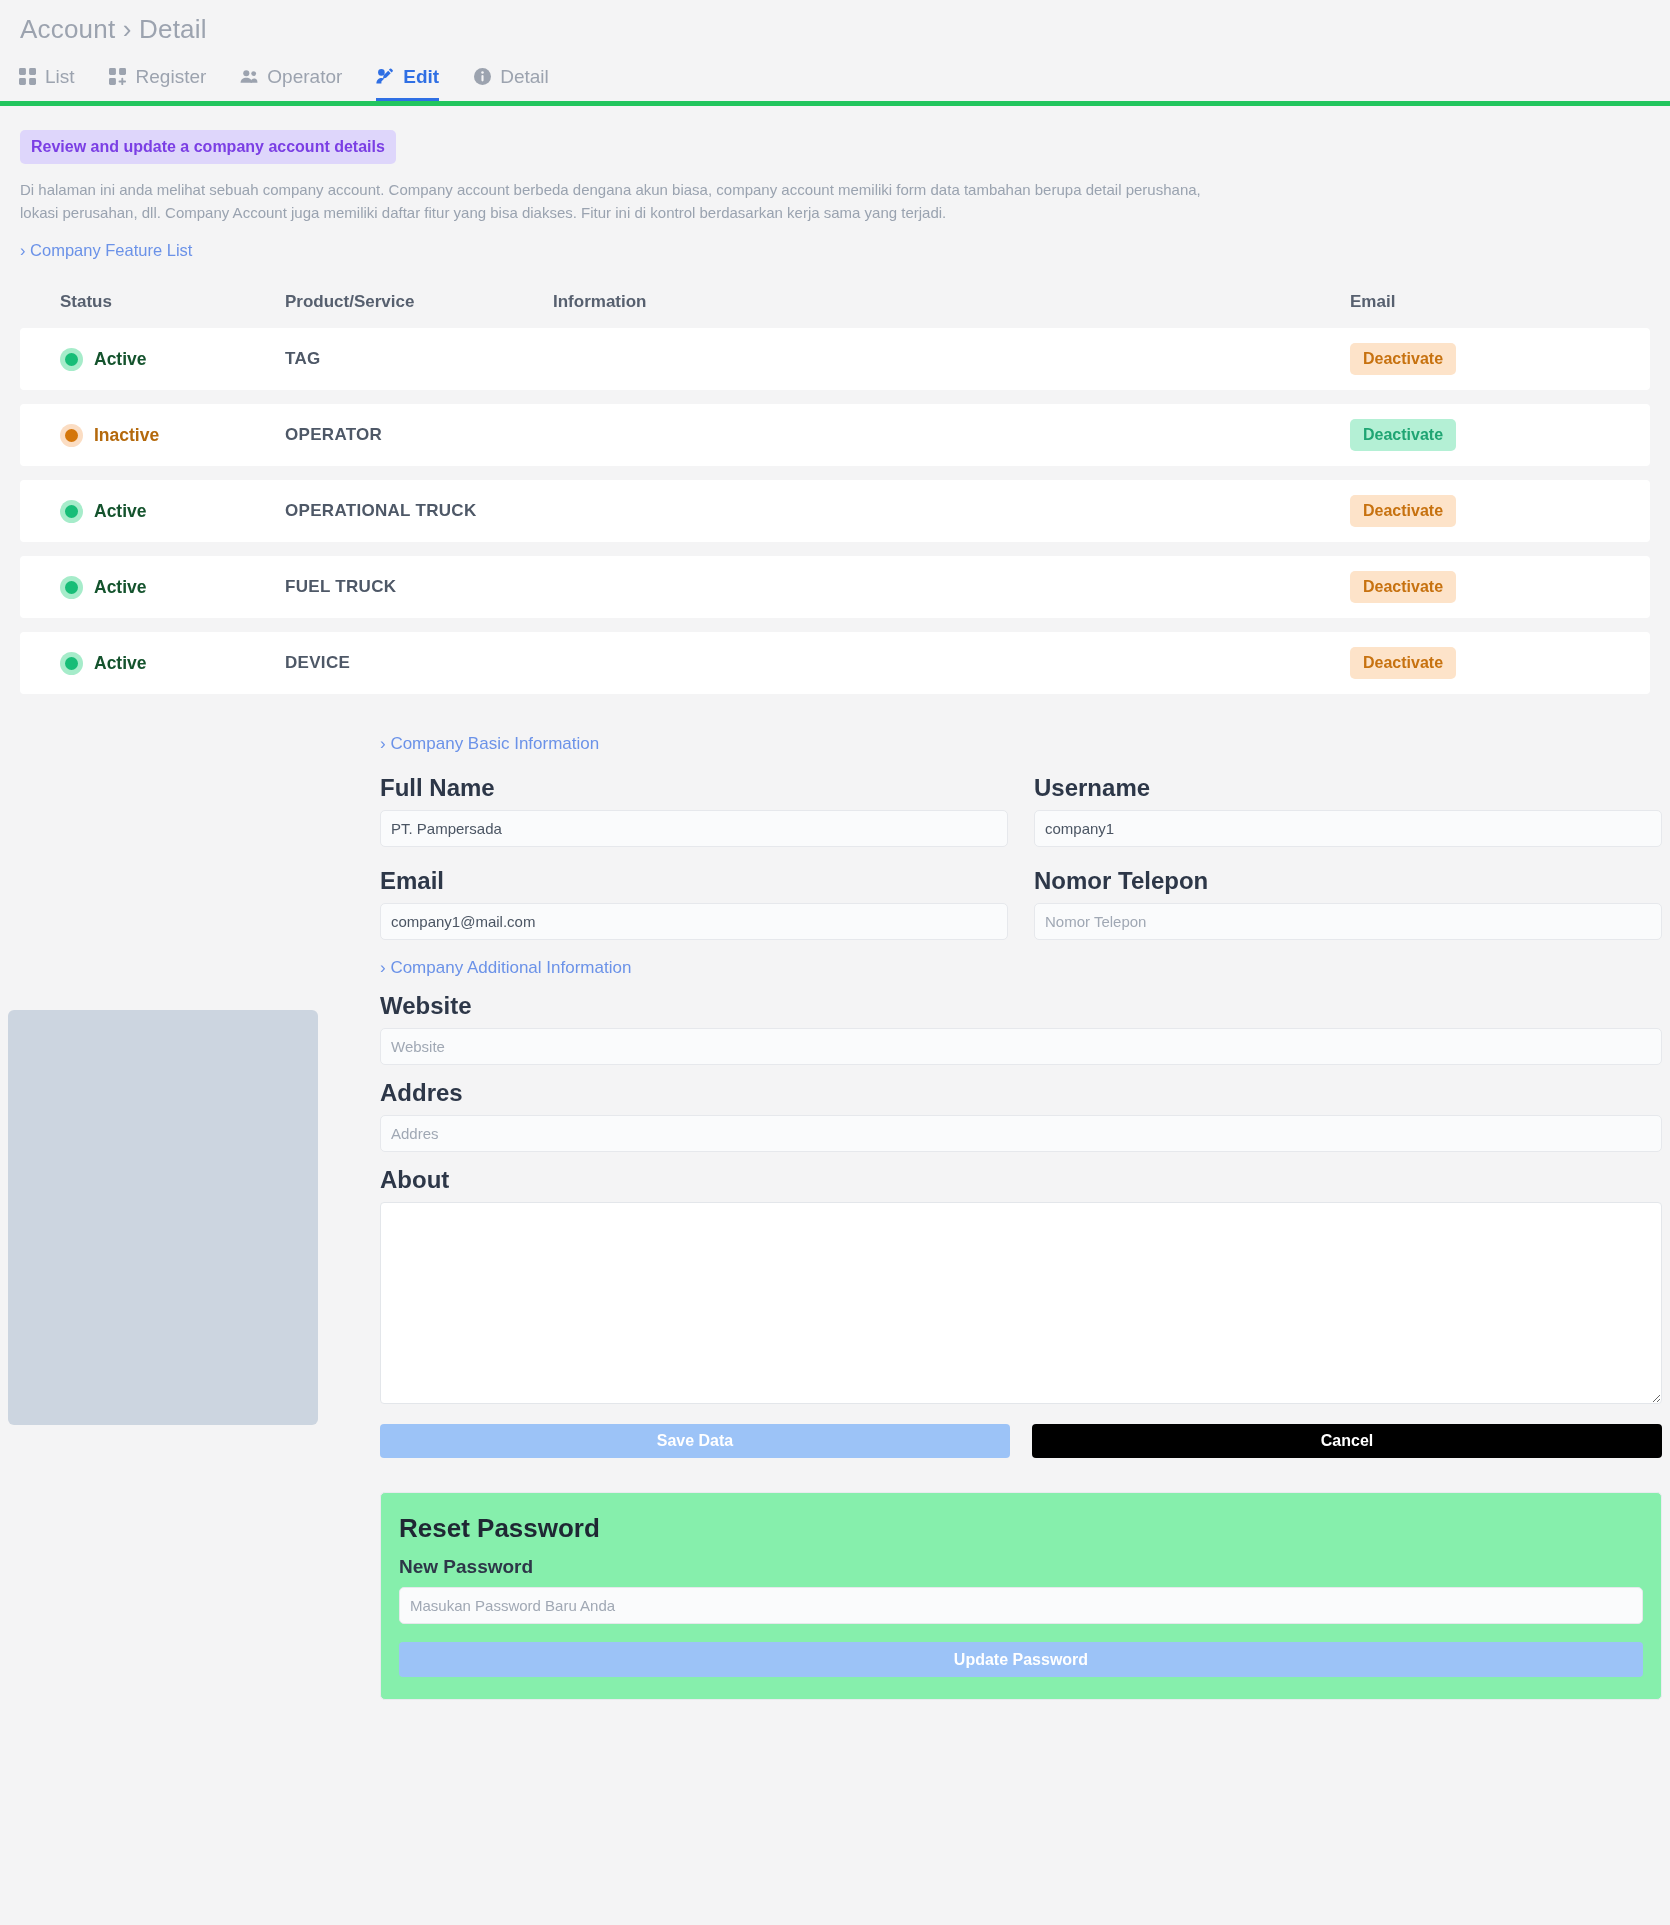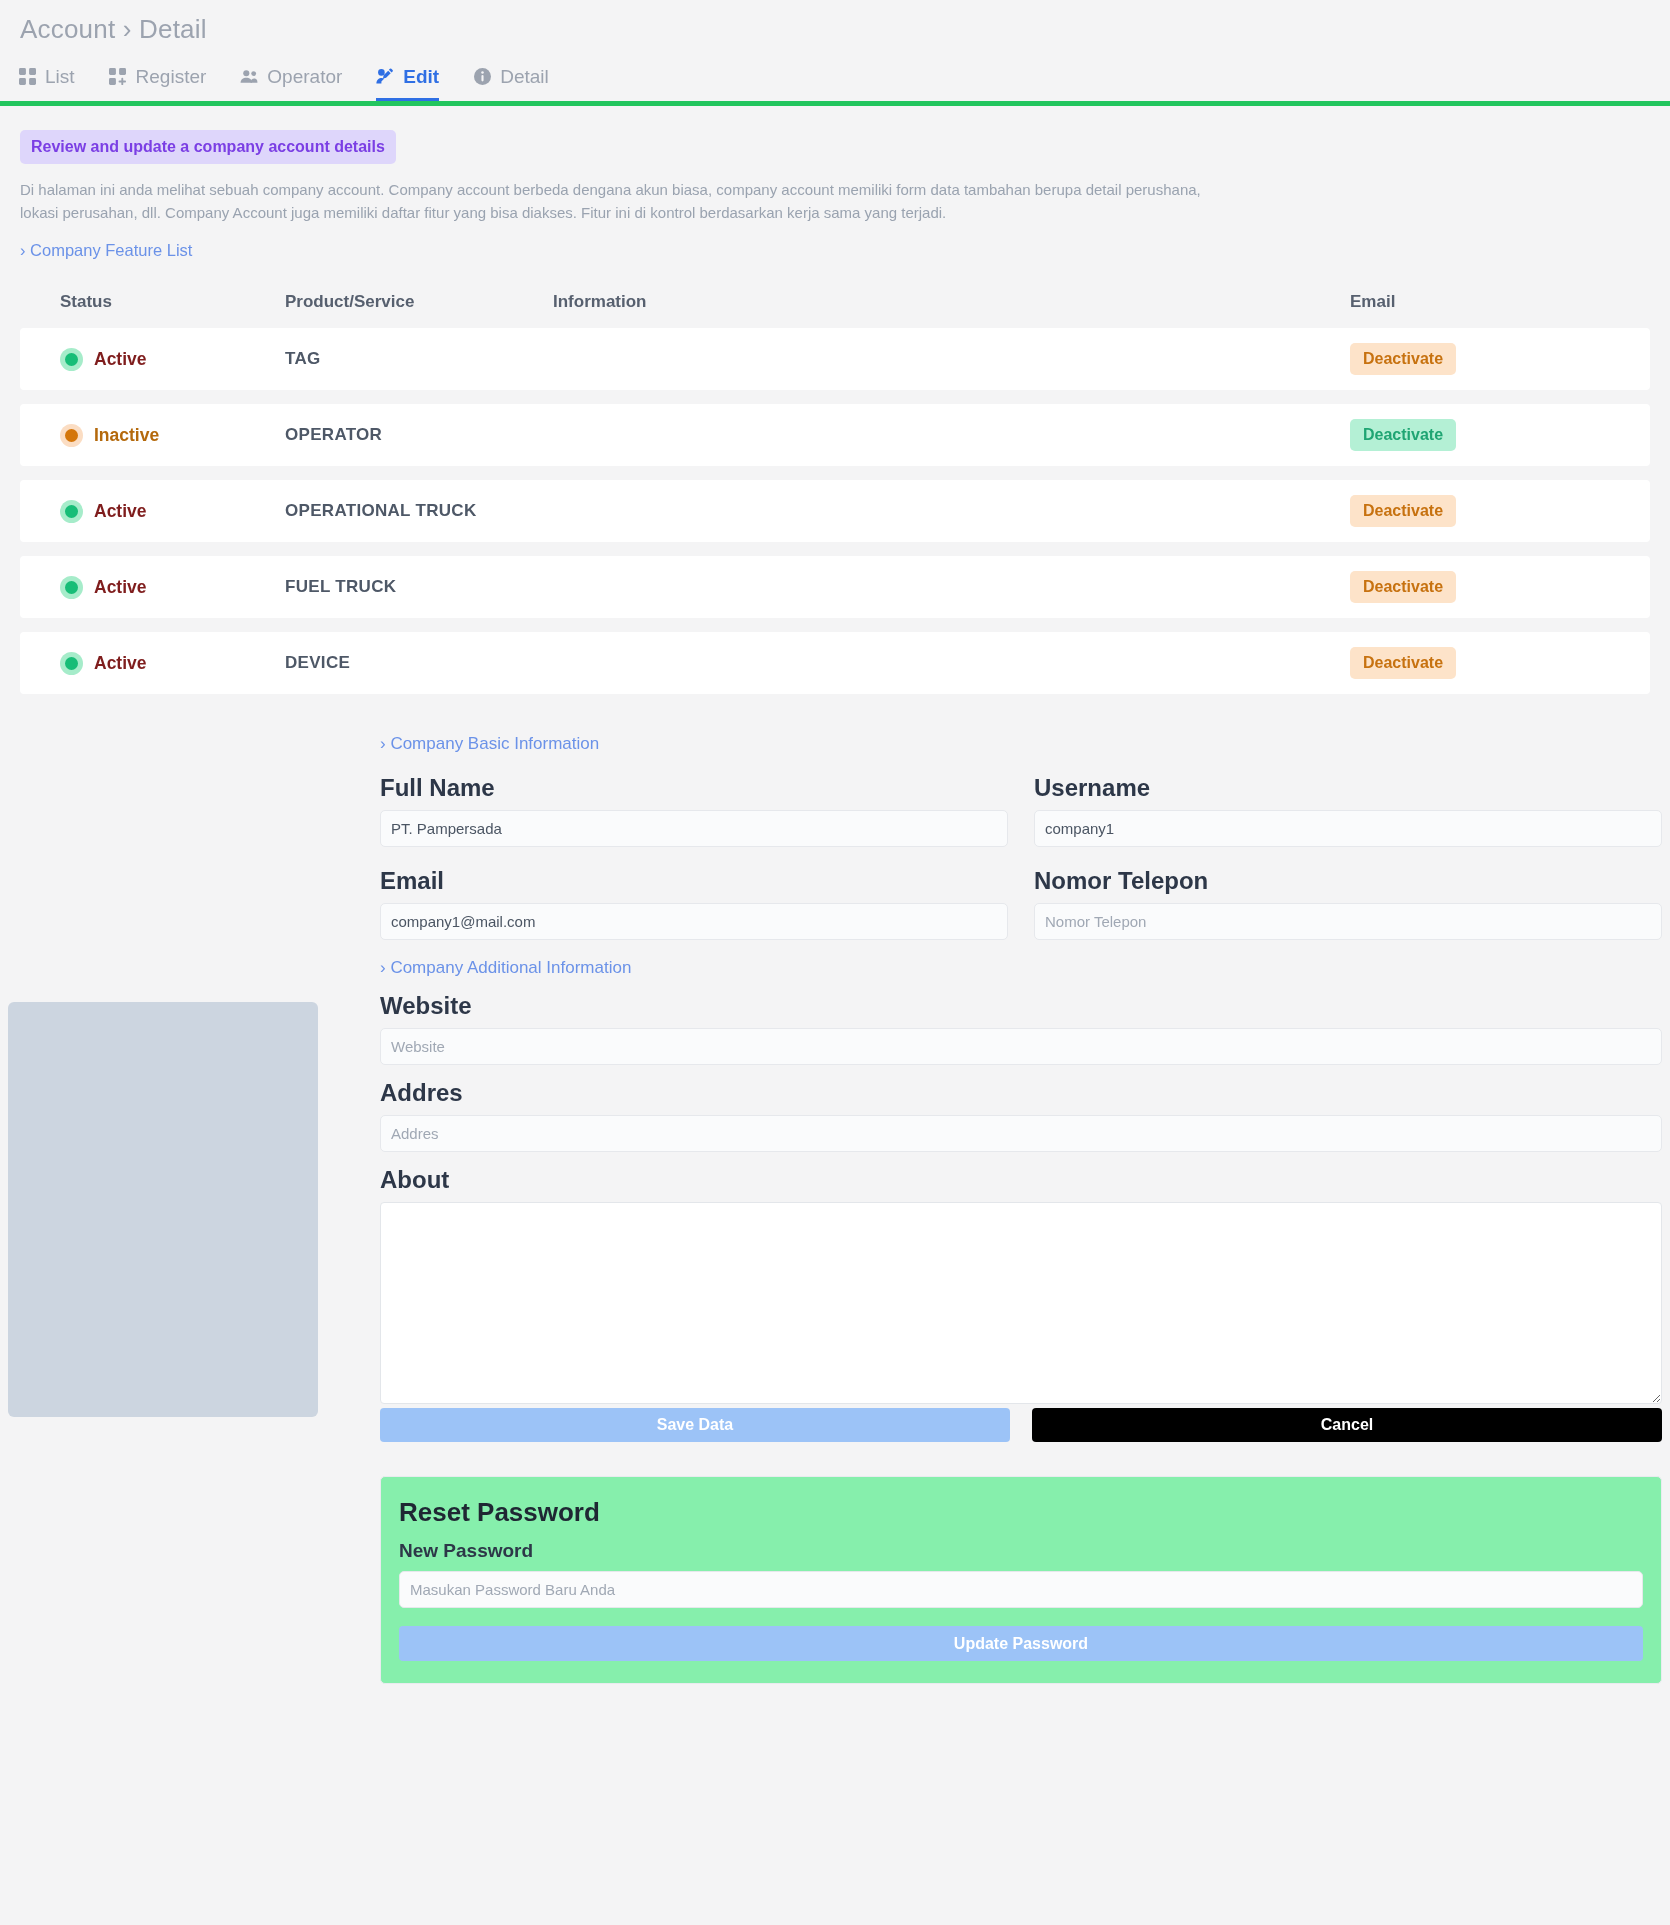--- a/index.html
+++ b/index.html
@@ -99,21 +99,21 @@
     font-weight: 700;
   }
   .status-wrap { display: flex; align-items: center; gap: 11px; }
   .dot-outer {
     width: 23px; height: 23px; border-radius: 50%;
     display: flex; align-items: center; justify-content: center;
   }
   .dot-inner { width: 13px; height: 13px; border-radius: 50%; }
   .st-active .dot-outer { background: #a6ecca; }
   .st-active .dot-inner { background: #17bd77; }
-  .st-active .st-label  { color: #7f1d1d; }
+  .st-active .st-label  { color: #14532d; }
   .st-inactive .dot-outer { background: #fbddc3; }
   .st-inactive .dot-inner { background: #d4760a; }
   .st-inactive .st-label  { color: #b4690c; }
   .st-label { font-size: 17.5px; font-weight: 700; }
 
   .prod-label {
     font-size: 17px;
     font-weight: 700;
     color: #4e5867;
     letter-spacing: .3px;
@@ -195,20 +195,21 @@
     font-size: 15px;
     color: #4b5563;
     font-family: inherit;
     resize: vertical;
     outline: none;
   }
   .btn-row {
     display: grid;
     grid-template-columns: 1fr 1fr;
     column-gap: 22px;
+    margin-top: 16px;
   }
   .big-btn {
     height: 34px;
     border: none;
     border-radius: 4px;
     color: #ffffff;
     font-size: 16px;
     font-weight: 700;
     cursor: pointer;
     font-family: inherit;

